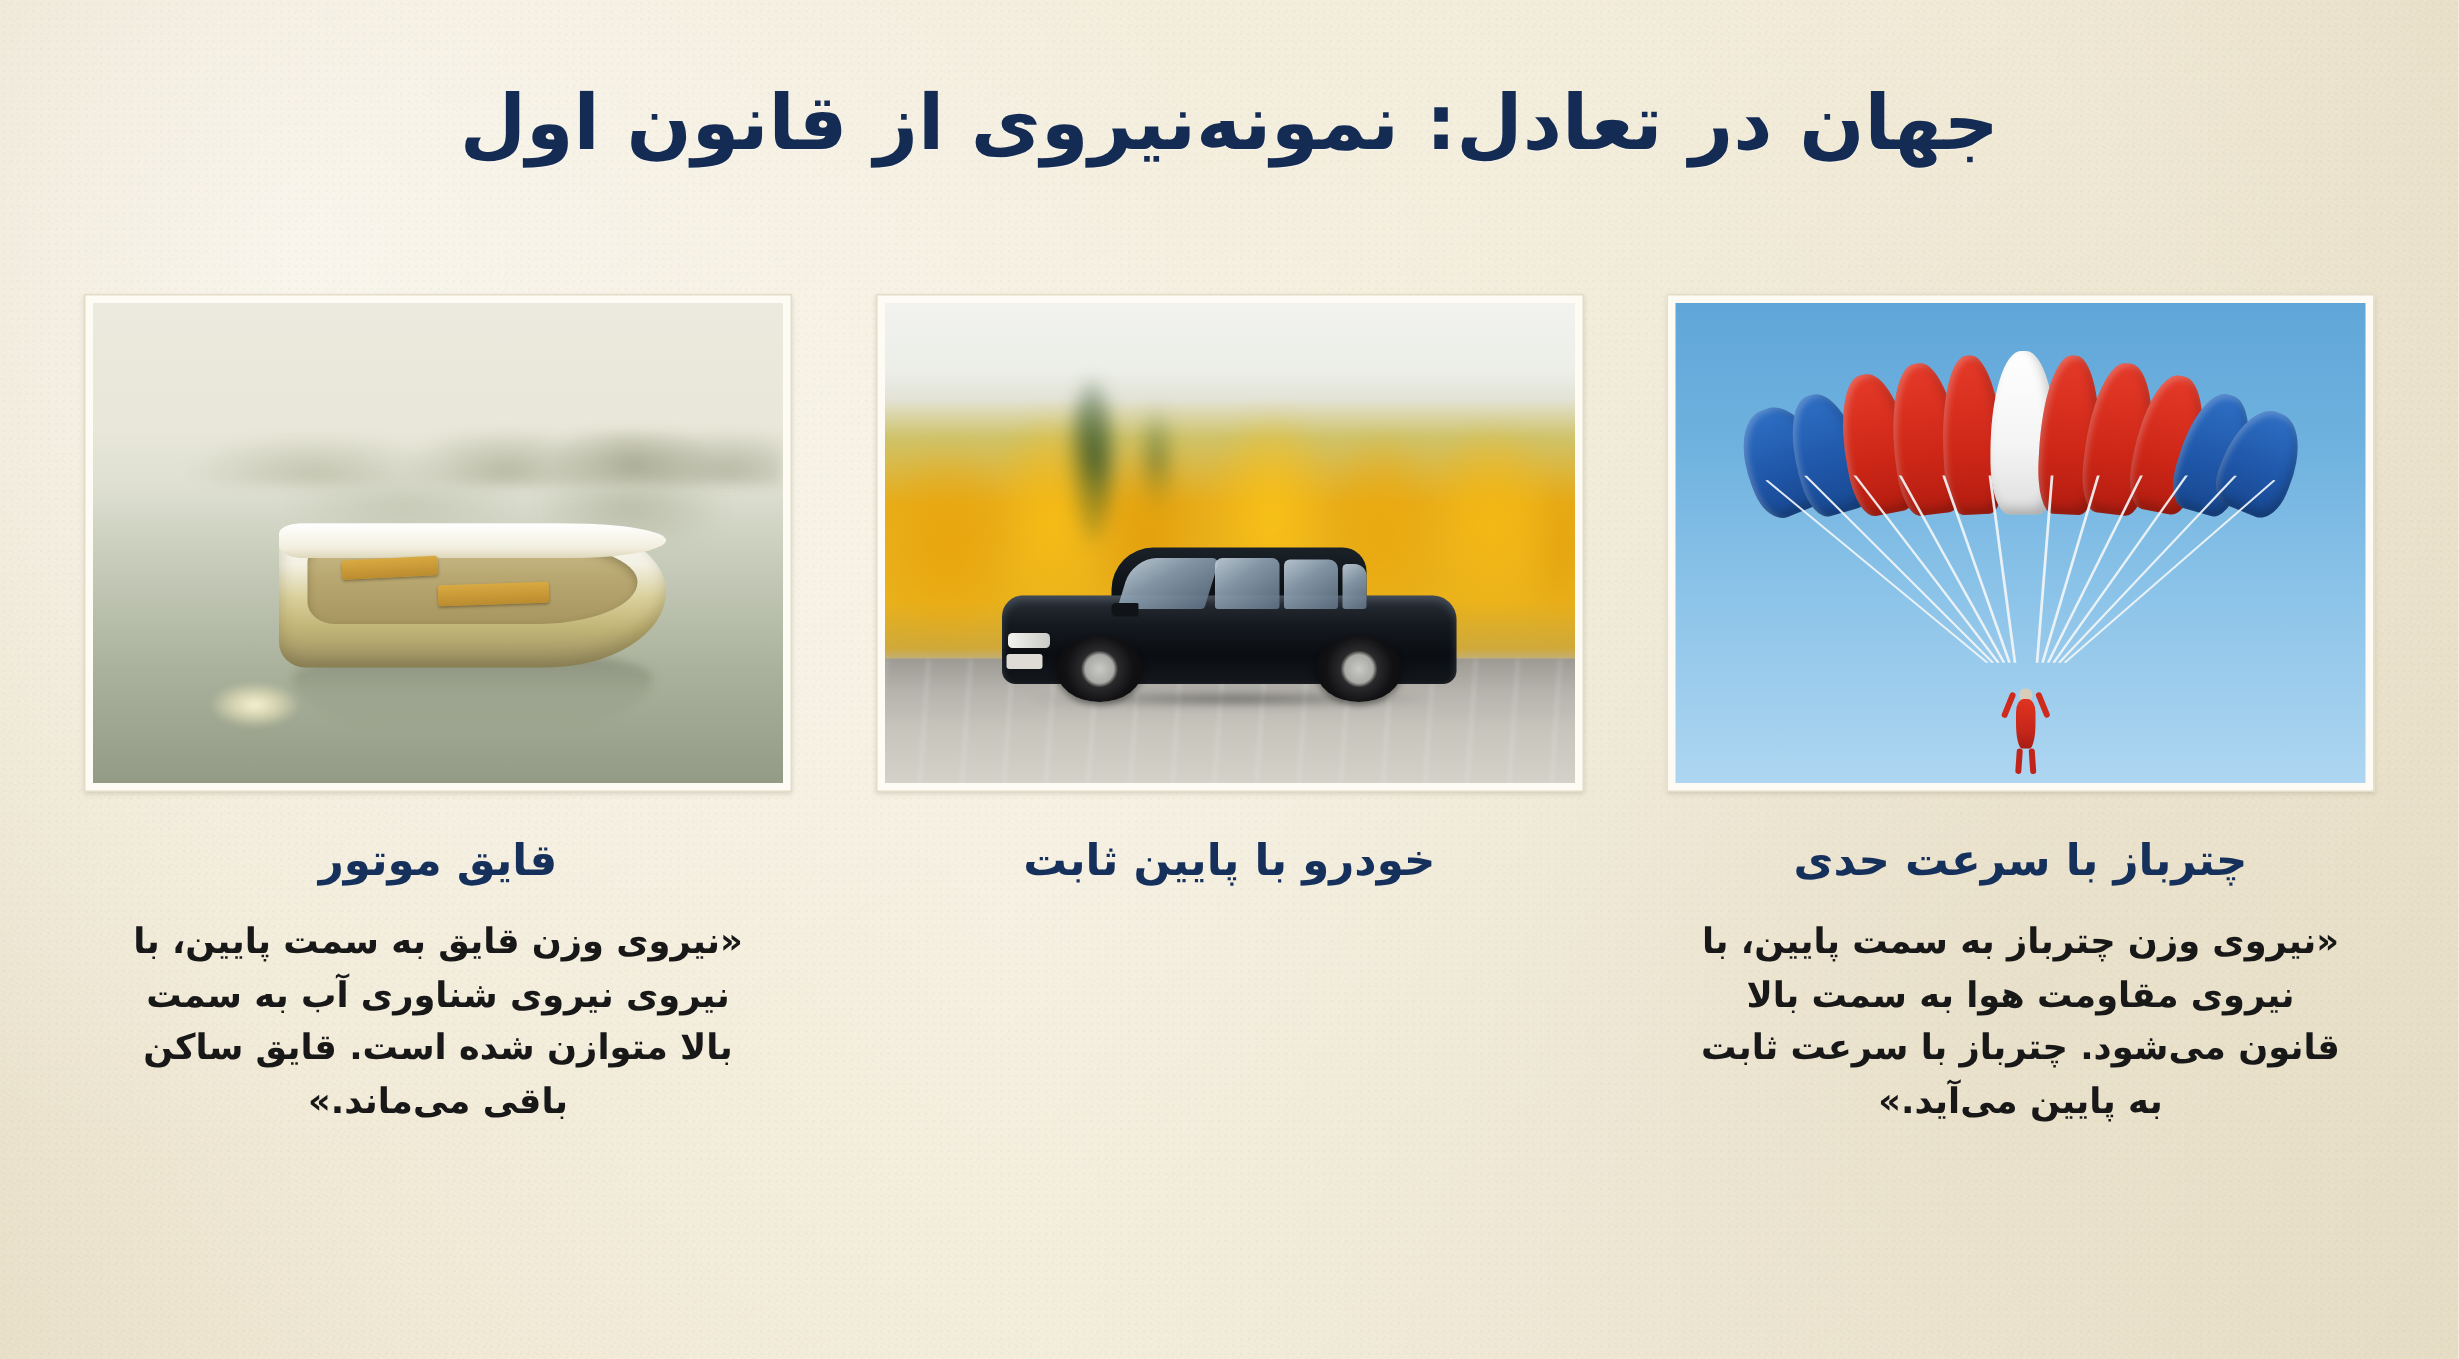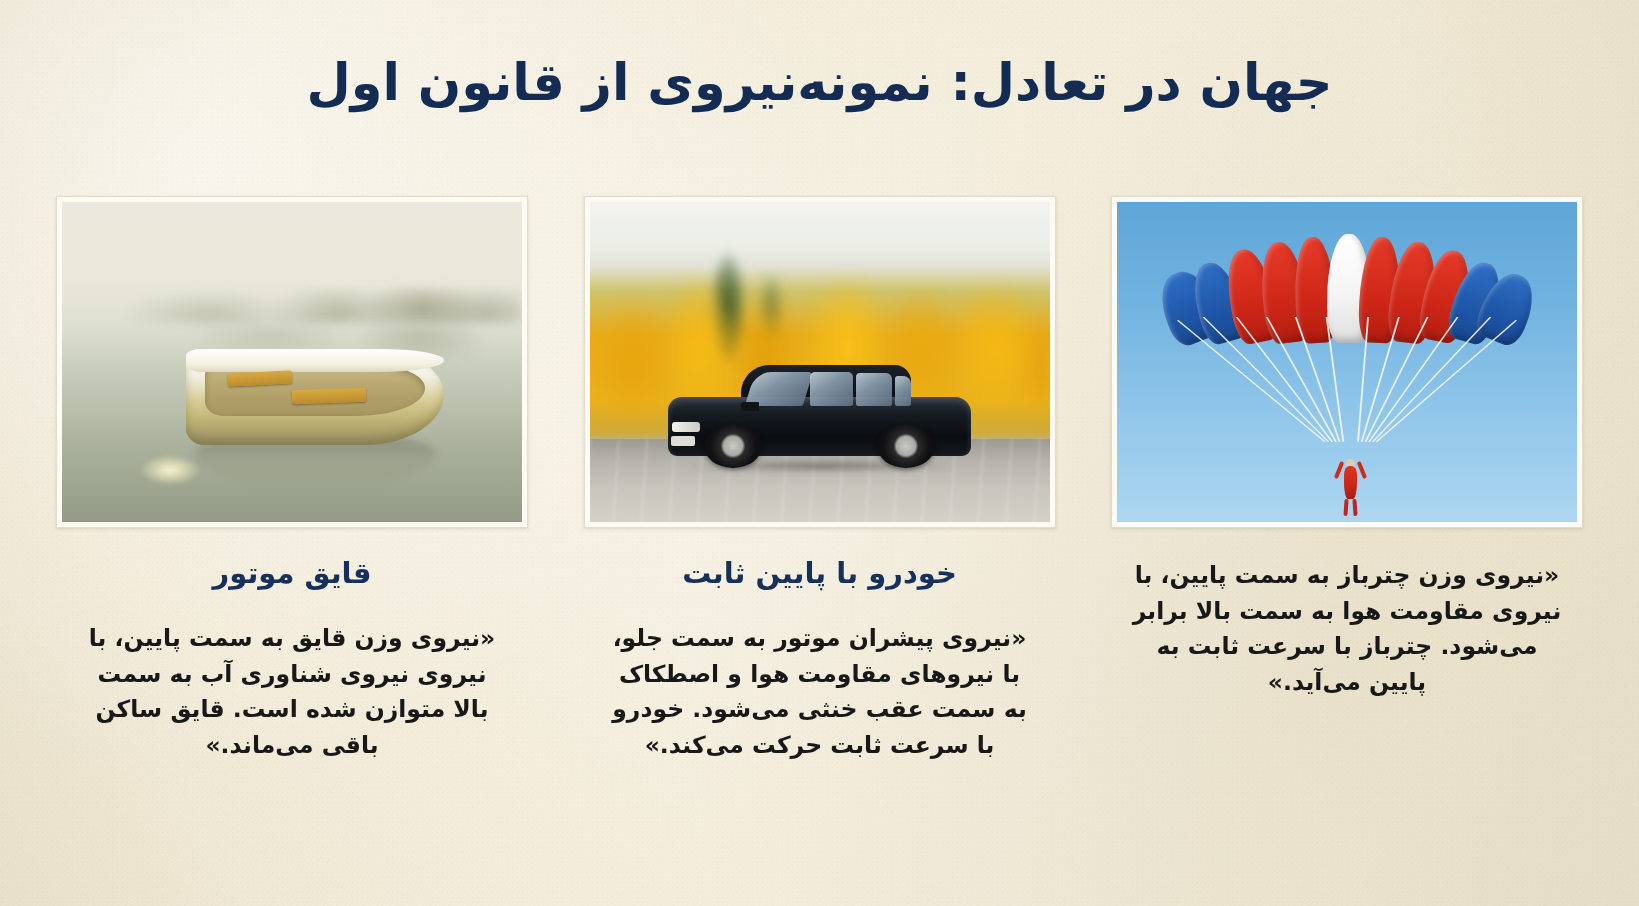--- a/index.html
+++ b/index.html
@@ -98,21 +98,21 @@
   .card-title {
     margin-top: 28px;
     font-size: 29px;
     font-weight: bold;
     color: #16305c;
     text-align: center;
     direction: rtl;
     line-height: 1.2;
   }
   .card-body {
-    margin-top: 30px;
+    margin-top: 19px;
     font-size: 23.5px;
     font-weight: bold;
     color: #181818;
     text-align: center;
     direction: rtl;
     line-height: 1.52;
     width: 430px;
   }
   .card--boat .card-title,
   .card--boat .card-body { }
@@ -501,21 +501,22 @@
           <div class="jumper">
             <div class="jumper-arm l"></div>
             <div class="jumper-arm r"></div>
             <div class="jumper-head"></div>
             <div class="jumper-torso"></div>
             <div class="jumper-leg l"></div>
             <div class="jumper-leg r"></div>
           </div>
         </div>
       </div>
-      <div class="card-body">«نیروی وزن چترباز به سمت پایین، با نیروی مقاومت هوا به سمت بالا برابر می‌شود. چترباز با سرعت ثابت به پایین می‌آید.»</div>
+      <div class="card-title">چترباز با سرعت حدی</div>
+      <div class="card-body">«نیروی وزن چترباز به سمت پایین، با نیروی مقاومت هوا به سمت بالا قانون می‌شود. چترباز با سرعت ثابت به پایین می‌آید.»</div>
     </div>
 
     <div class="card card--car">
       <div class="photo-frame">
         <div class="photo car-scene">
           <div class="car-pine"></div>
           <div class="car-pine2"></div>
           <div class="car-foliage"></div>
           <div class="car-road"></div>
           <div class="car">
@@ -528,21 +529,20 @@
             <div class="car-glass quarter"></div>
             <div class="car-mirror"></div>
             <div class="car-headlight"></div>
             <div class="car-grille"></div>
             <div class="car-wheel front"></div>
             <div class="car-wheel rear"></div>
           </div>
         </div>
       </div>
       <div class="card-title">خودرو با پایین ثابت</div>
-      <div class="card-body">«نیروی پیشران موتور به سمت جلو، با نیروهای مقاومت هوا و اصطکاک به سمت عقب خنثی می‌شود. خودرو با سرعت ثابت حرکت می‌کند.»</div>
     </div>
 
     <div class="card card--boat">
       <div class="photo-frame">
         <div class="photo boat-scene">
           <div class="boat-far-trees"></div>
           <div class="boat-far-refl"></div>
           <div class="boat-reflection"></div>
           <div class="boat-hull"></div>
           <div class="boat-inner"></div>

